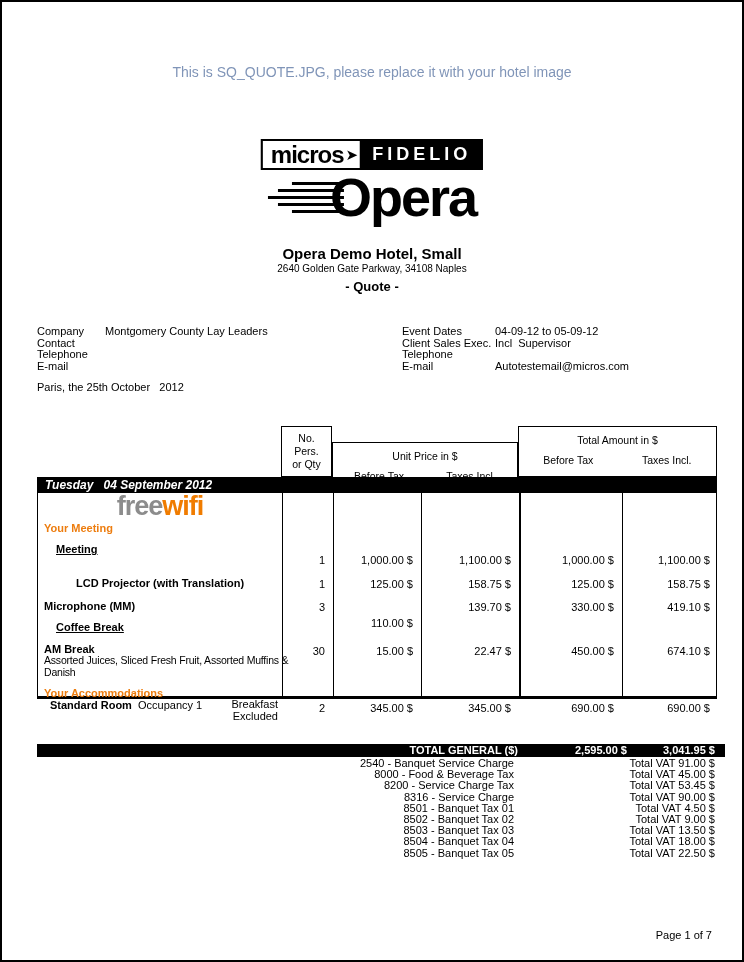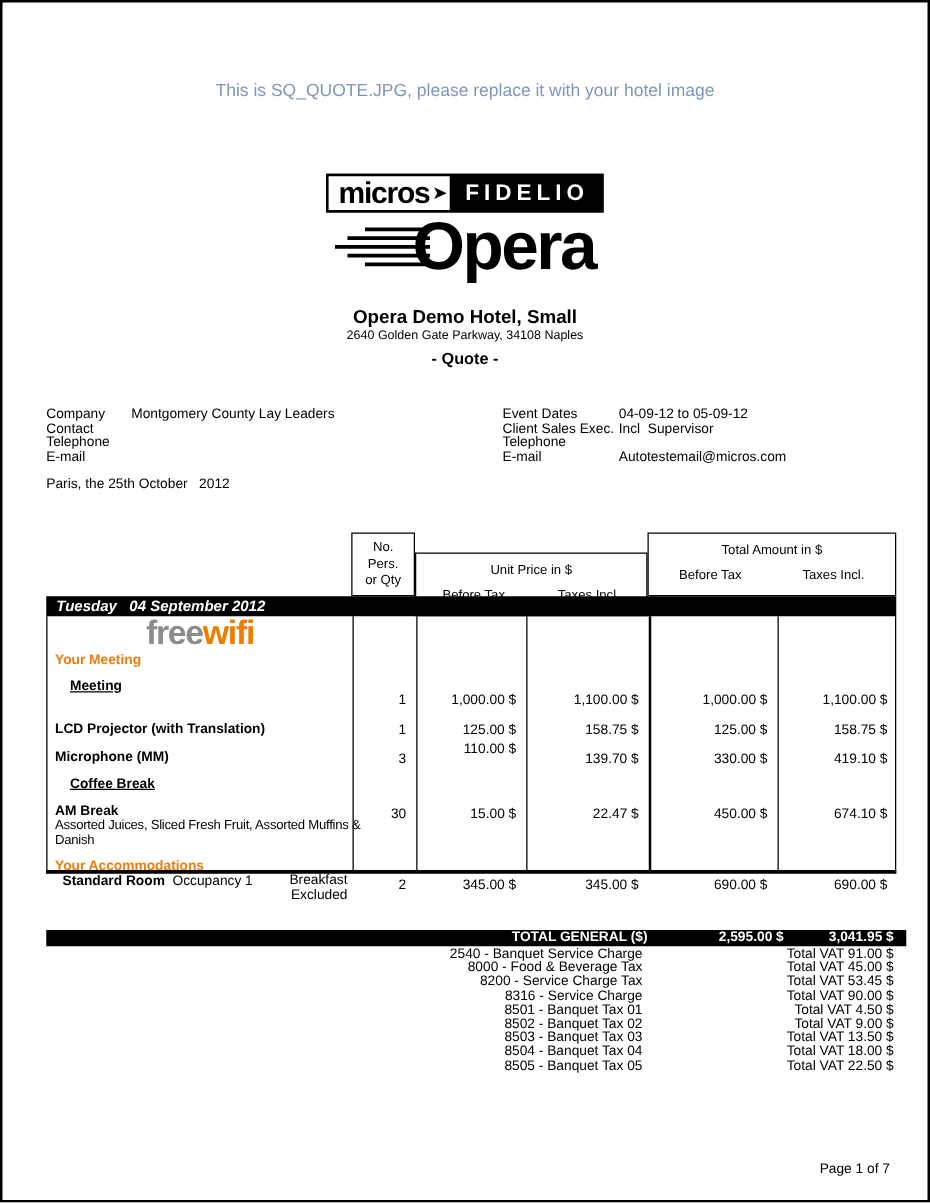--- a/index.html
+++ b/index.html
@@ -221,33 +221,33 @@
 
     <div class="item-label underl" style="top:50px;">Meeting</div>
     <div>
       <span class="cell c-qty" style="top:61px;">1</span>
       <span class="cell c-ubt" style="top:61px;">1,000.00 $</span>
       <span class="cell c-uti" style="top:61px;">1,100.00 $</span>
       <span class="cell c-tbt" style="top:61px;">1,000.00 $</span>
       <span class="cell c-tti" style="top:61px;">1,100.00 $</span>
     </div>
 
-    <div class="item-label" style="top:84px;">LCD Projector (with Translation)</div>
+    <div class="item-label" style="top:84px;margin-left:32px;">LCD Projector (with Translation)</div>
     <div>
       <span class="cell c-qty" style="top:85px;">1</span>
       <span class="cell c-ubt" style="top:85px;">125.00 $</span>
       <span class="cell c-uti" style="top:85px;">158.75 $</span>
       <span class="cell c-tbt" style="top:85px;">125.00 $</span>
       <span class="cell c-tti" style="top:85px;">158.75 $</span>
     </div>
 
     <div class="item-label" style="top:107px;">Microphone (MM)</div>
     <div>
       <span class="cell c-qty" style="top:108px;">3</span>
-      <span class="cell c-ubt" style="top:100px;">110.00 $</span>
+      <span class="cell c-ubt" style="top:124px;">110.00 $</span>
       <span class="cell c-uti" style="top:108px;">139.70 $</span>
       <span class="cell c-tbt" style="top:108px;">330.00 $</span>
       <span class="cell c-tti" style="top:108px;">419.10 $</span>
     </div>
 
     <div class="item-label underl" style="top:128px;">Coffee Break</div>
 
     <div class="item-label" style="top:150px;">AM Break</div>
     <div class="item-desc" style="top:162px;">Assorted Juices, Sliced Fresh Fruit, Assorted Muffins &amp; Danish</div>
     <div>

